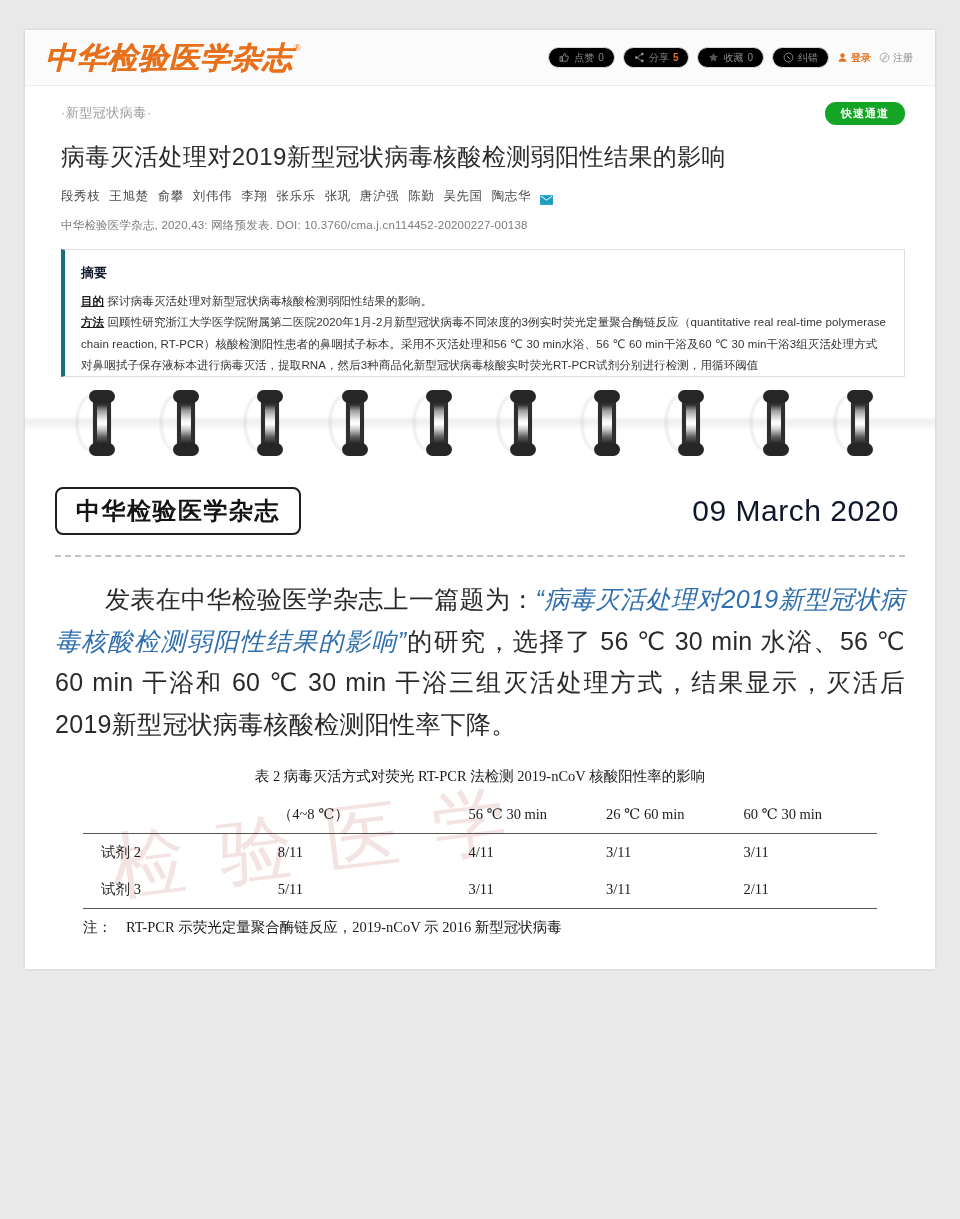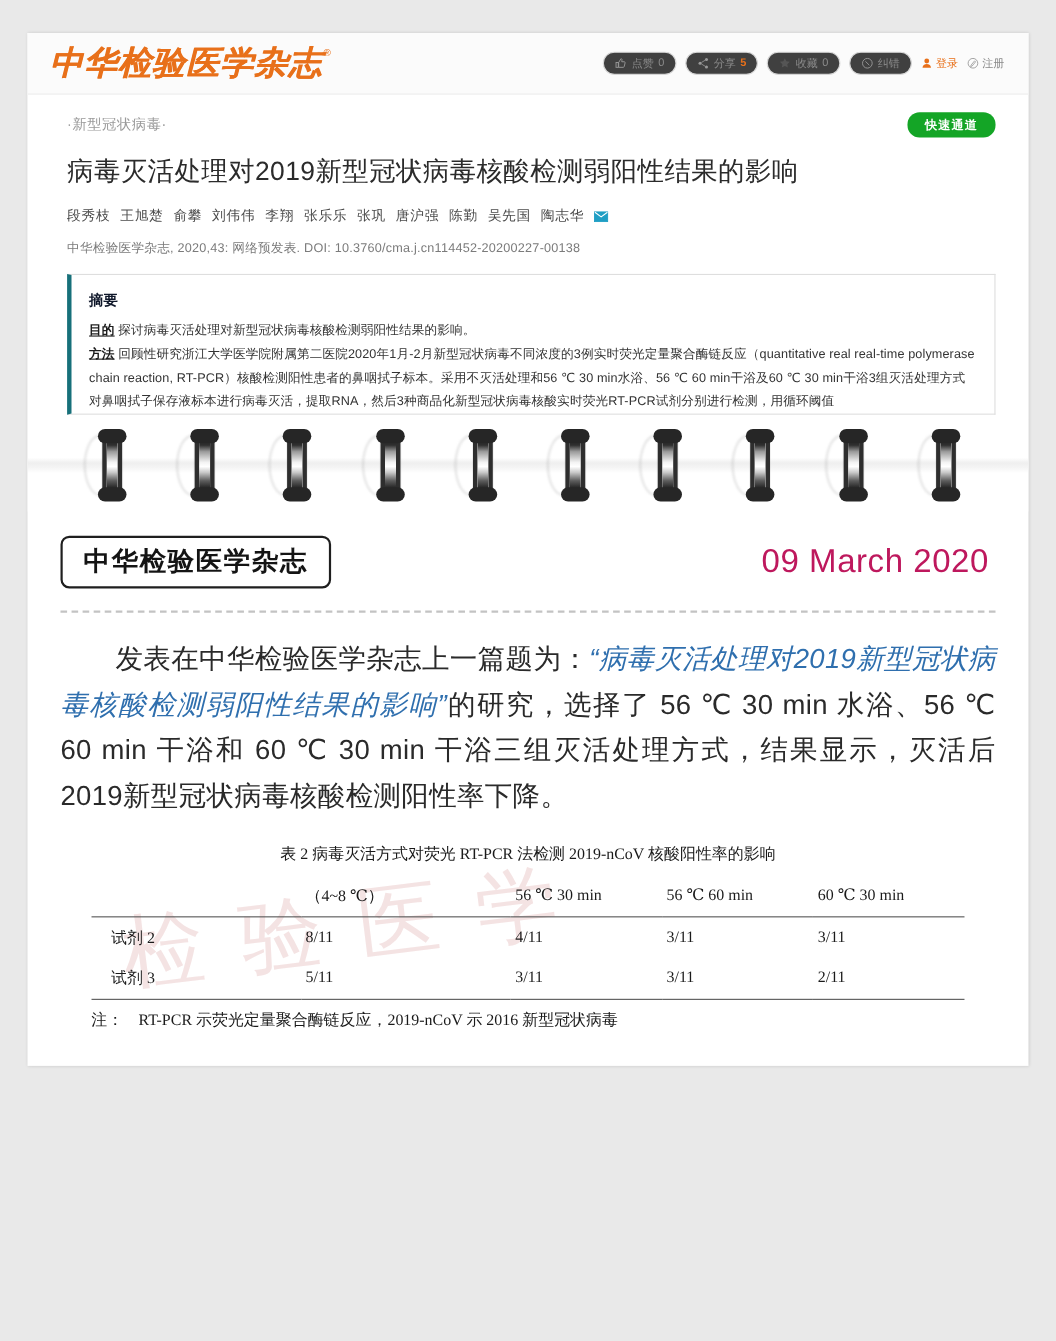--- a/index.html
+++ b/index.html
@@ -64,36 +64,36 @@
   .pill {
     display: inline-flex;
     align-items: center;
     gap: 4px;
     height: 21px;
     padding: 0 10px;
     border: 1px solid #d8d8d8;
     border-radius: 11px;
     font-size: 10px;
     color: #8a8a8a;
-    background: #404040;
+    background: #000000;
     white-space: nowrap;
   }
   .pill .cnt { color: #8a8a8a; }
   .pill .cnt.hot { color: #e8701a; font-weight: bold; }
   .pill .ic { display: inline-block; width: 11px; height: 11px; }
   .pill .ic svg { display: block; width: 11px; height: 11px; }
   .plain-link {
     display: inline-flex;
     align-items: center;
     gap: 3px;
     font-size: 10px;
     color: #8a8a8a;
     white-space: nowrap;
   }
-  .plain-link.accent { color: #e8701a; font-weight: normal; }
+  .plain-link.accent { color: #e8701a; font-weight: bold; }
   .plain-link .ic, .plain-link .ic svg { width: 11px; height: 11px; display: block; }
 
   .shot-body { padding: 14px 30px 0 36px; }
 
   .cat-row {
     display: flex;
     align-items: center;
     justify-content: space-between;
     height: 26px;
   }
@@ -121,21 +121,21 @@
     line-height: 1.25;
   }
 
   .authors {
     margin-top: 16px;
     font-size: 12.5px;
     color: #4a4a4a;
     letter-spacing: .6px;
     display: flex;
     flex-wrap: wrap;
-    align-items: center;
+    align-items: flex-end;
     gap: 9px;
   }
   .mail-ic { display:inline-block; width: 13px; height: 10px; }
   .mail-ic svg { display:block; }
 
   .citation {
     margin-top: 13px;
     font-size: 11.5px;
     color: #7b7b7b;
     letter-spacing: .2px;
@@ -228,21 +228,21 @@
     border-radius: 8px;
     padding: 9px 19px;
     font-size: 24px;
     font-weight: bold;
     color: #141414;
     letter-spacing: 1.5px;
     line-height: 1.1;
   }
   .sum-date {
     font-size: 30px;
-    color: #be185d;
+    color: #0f172a;
     letter-spacing: .5px;
     padding-right: 6px;
   }
 
   .dash-sep {
     margin-top: 20px;
     border-top: 2px dashed #c3c3c3;
   }
 
   .sum-para {
@@ -526,21 +526,21 @@
       <div class="watermark">检验医学</div>
 
       <div class="tbl-caption">表 2  病毒灭活方式对荧光 RT-PCR 法检测 2019-nCoV 核酸阳性率的影响</div>
 
       <table class="data">
         <thead>
           <tr class="row-btm">
             <th class="c-reagent"></th>
             <th class="c-ctrl num">（4~8 ℃）</th>
             <th class="c-a num">56 ℃ 30 min</th>
-            <th class="c-b num">56 ℃ 60 min</th>
+            <th class="c-b num">26 ℃ 60 min</th>
             <th class="c-c num">60 ℃ 30 min</th>
           </tr>
         </thead>
         <tbody>
           <tr>
             <td class="c-reagent">试剂 2</td>
             <td class="c-ctrl num">8/11</td>
             <td class="c-a num">4/11</td>
             <td class="c-b num">3/11</td>
             <td class="c-c num">3/11</td>

